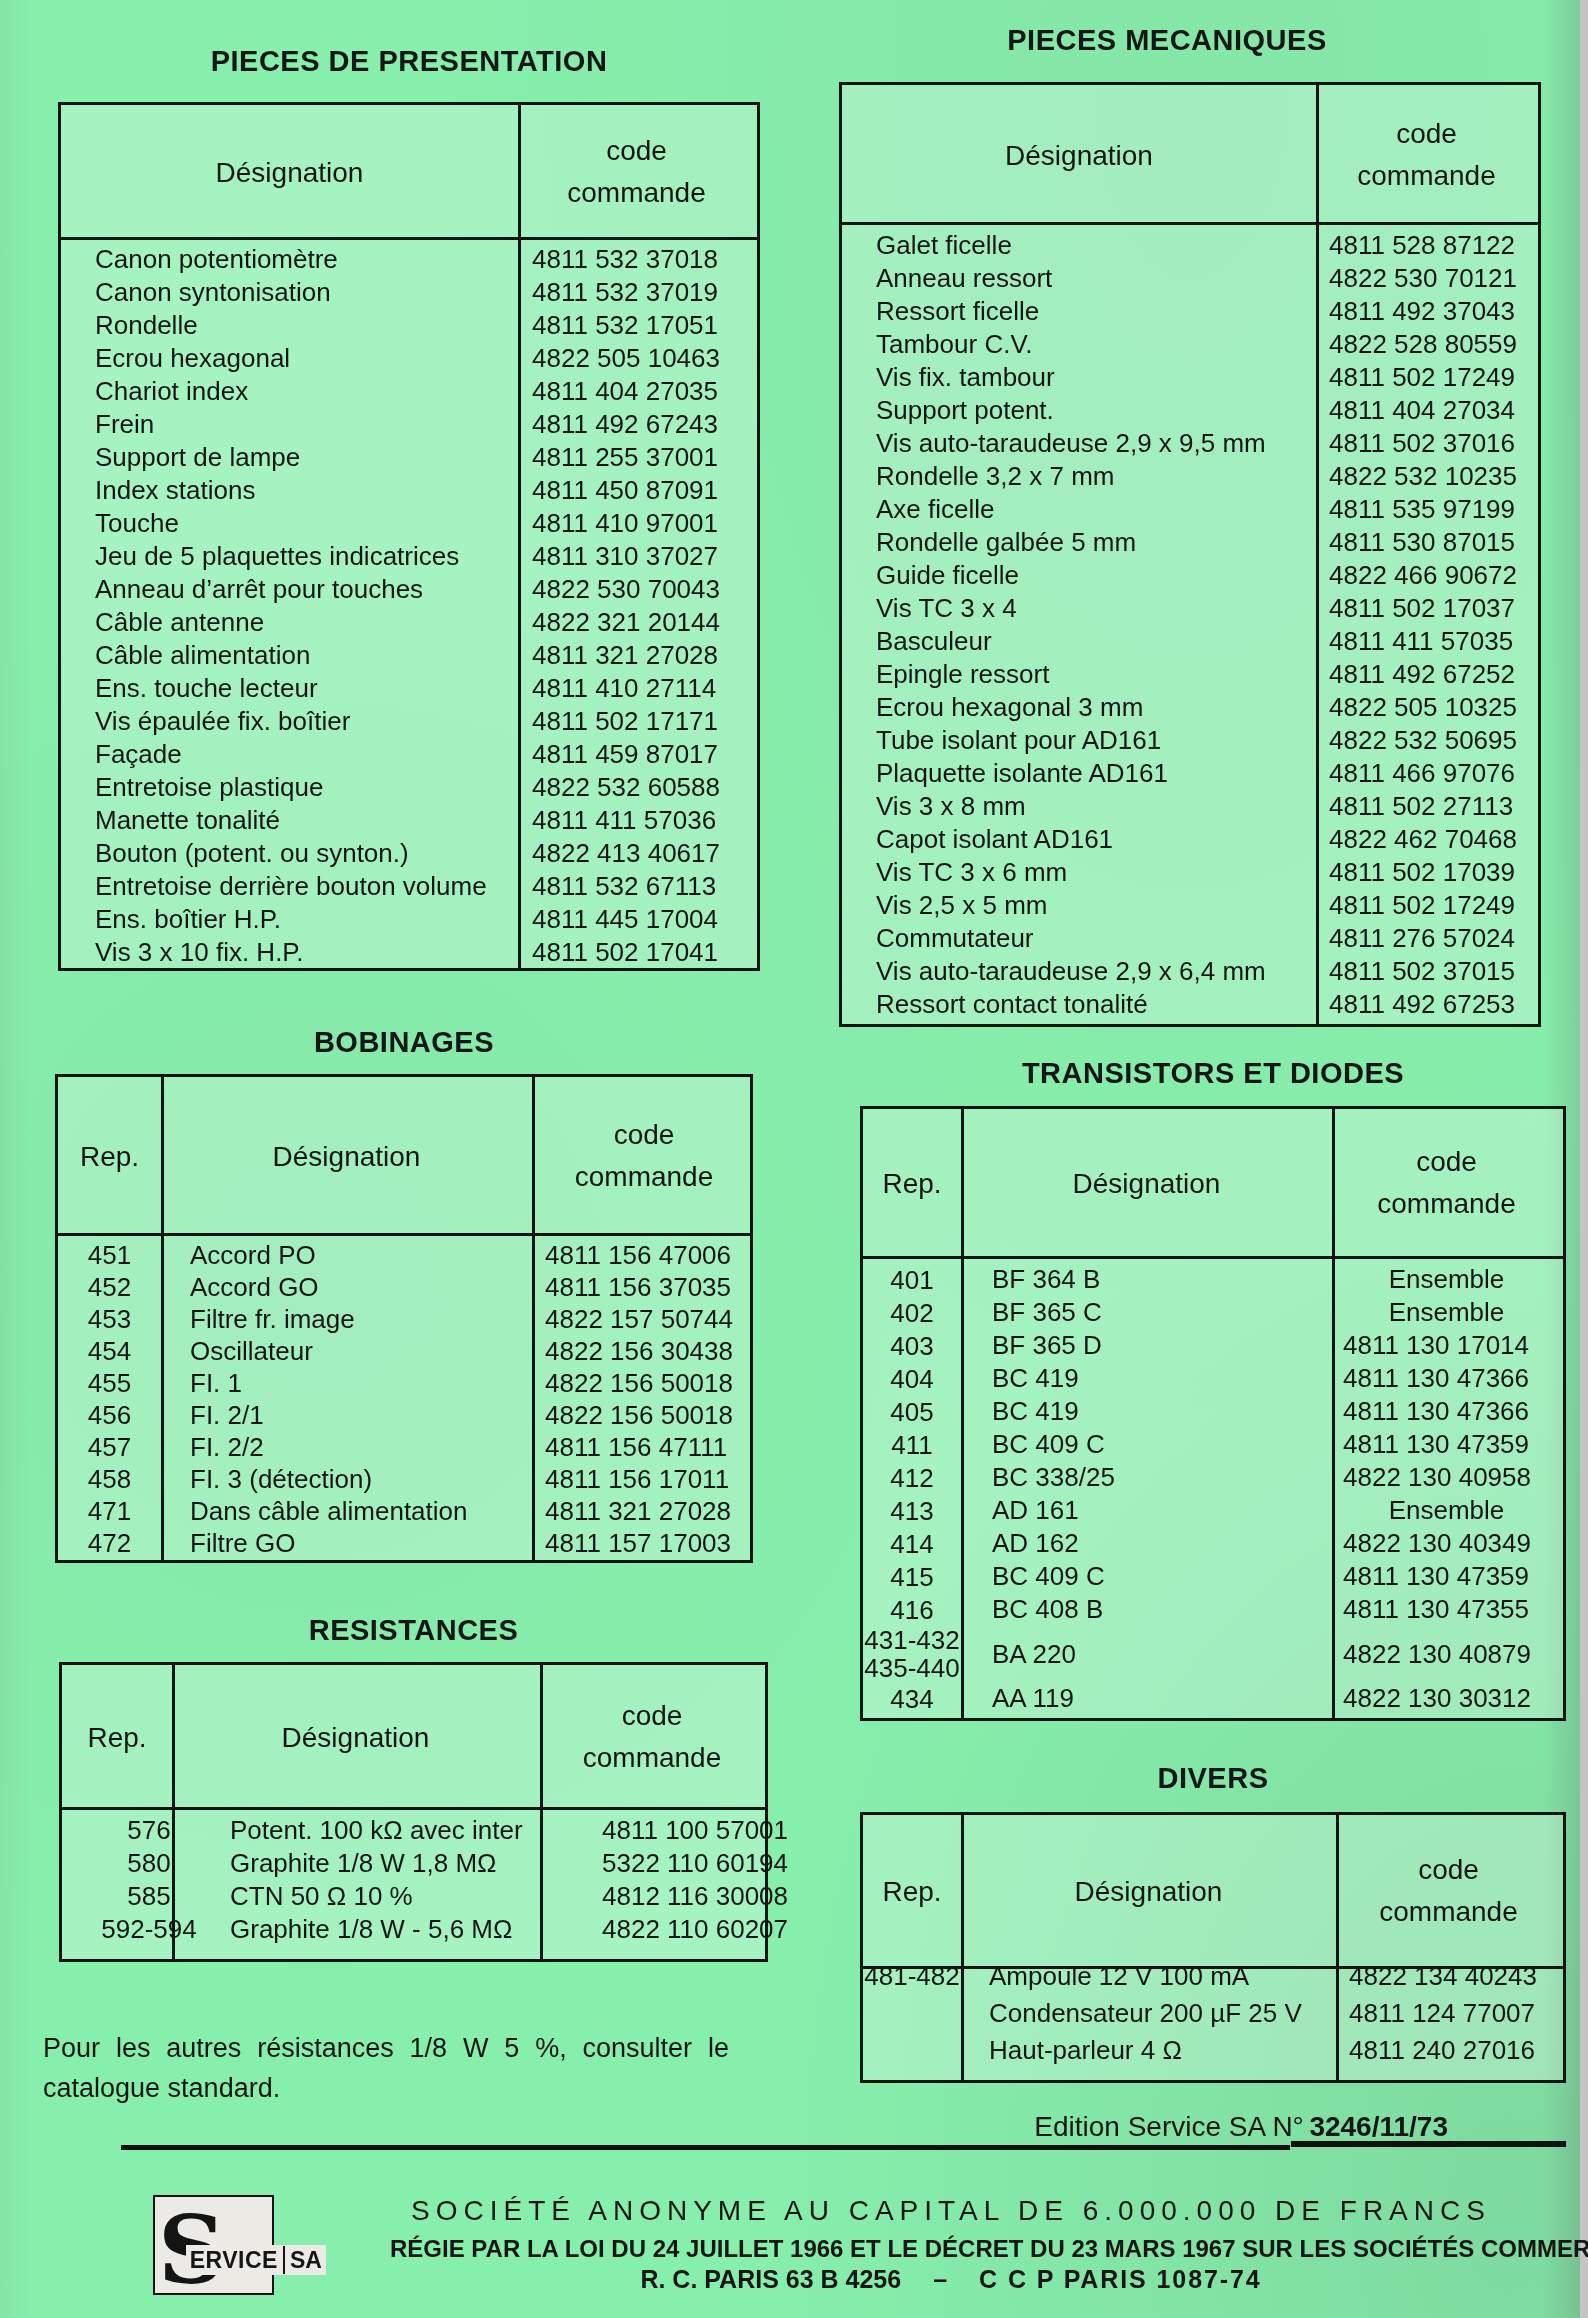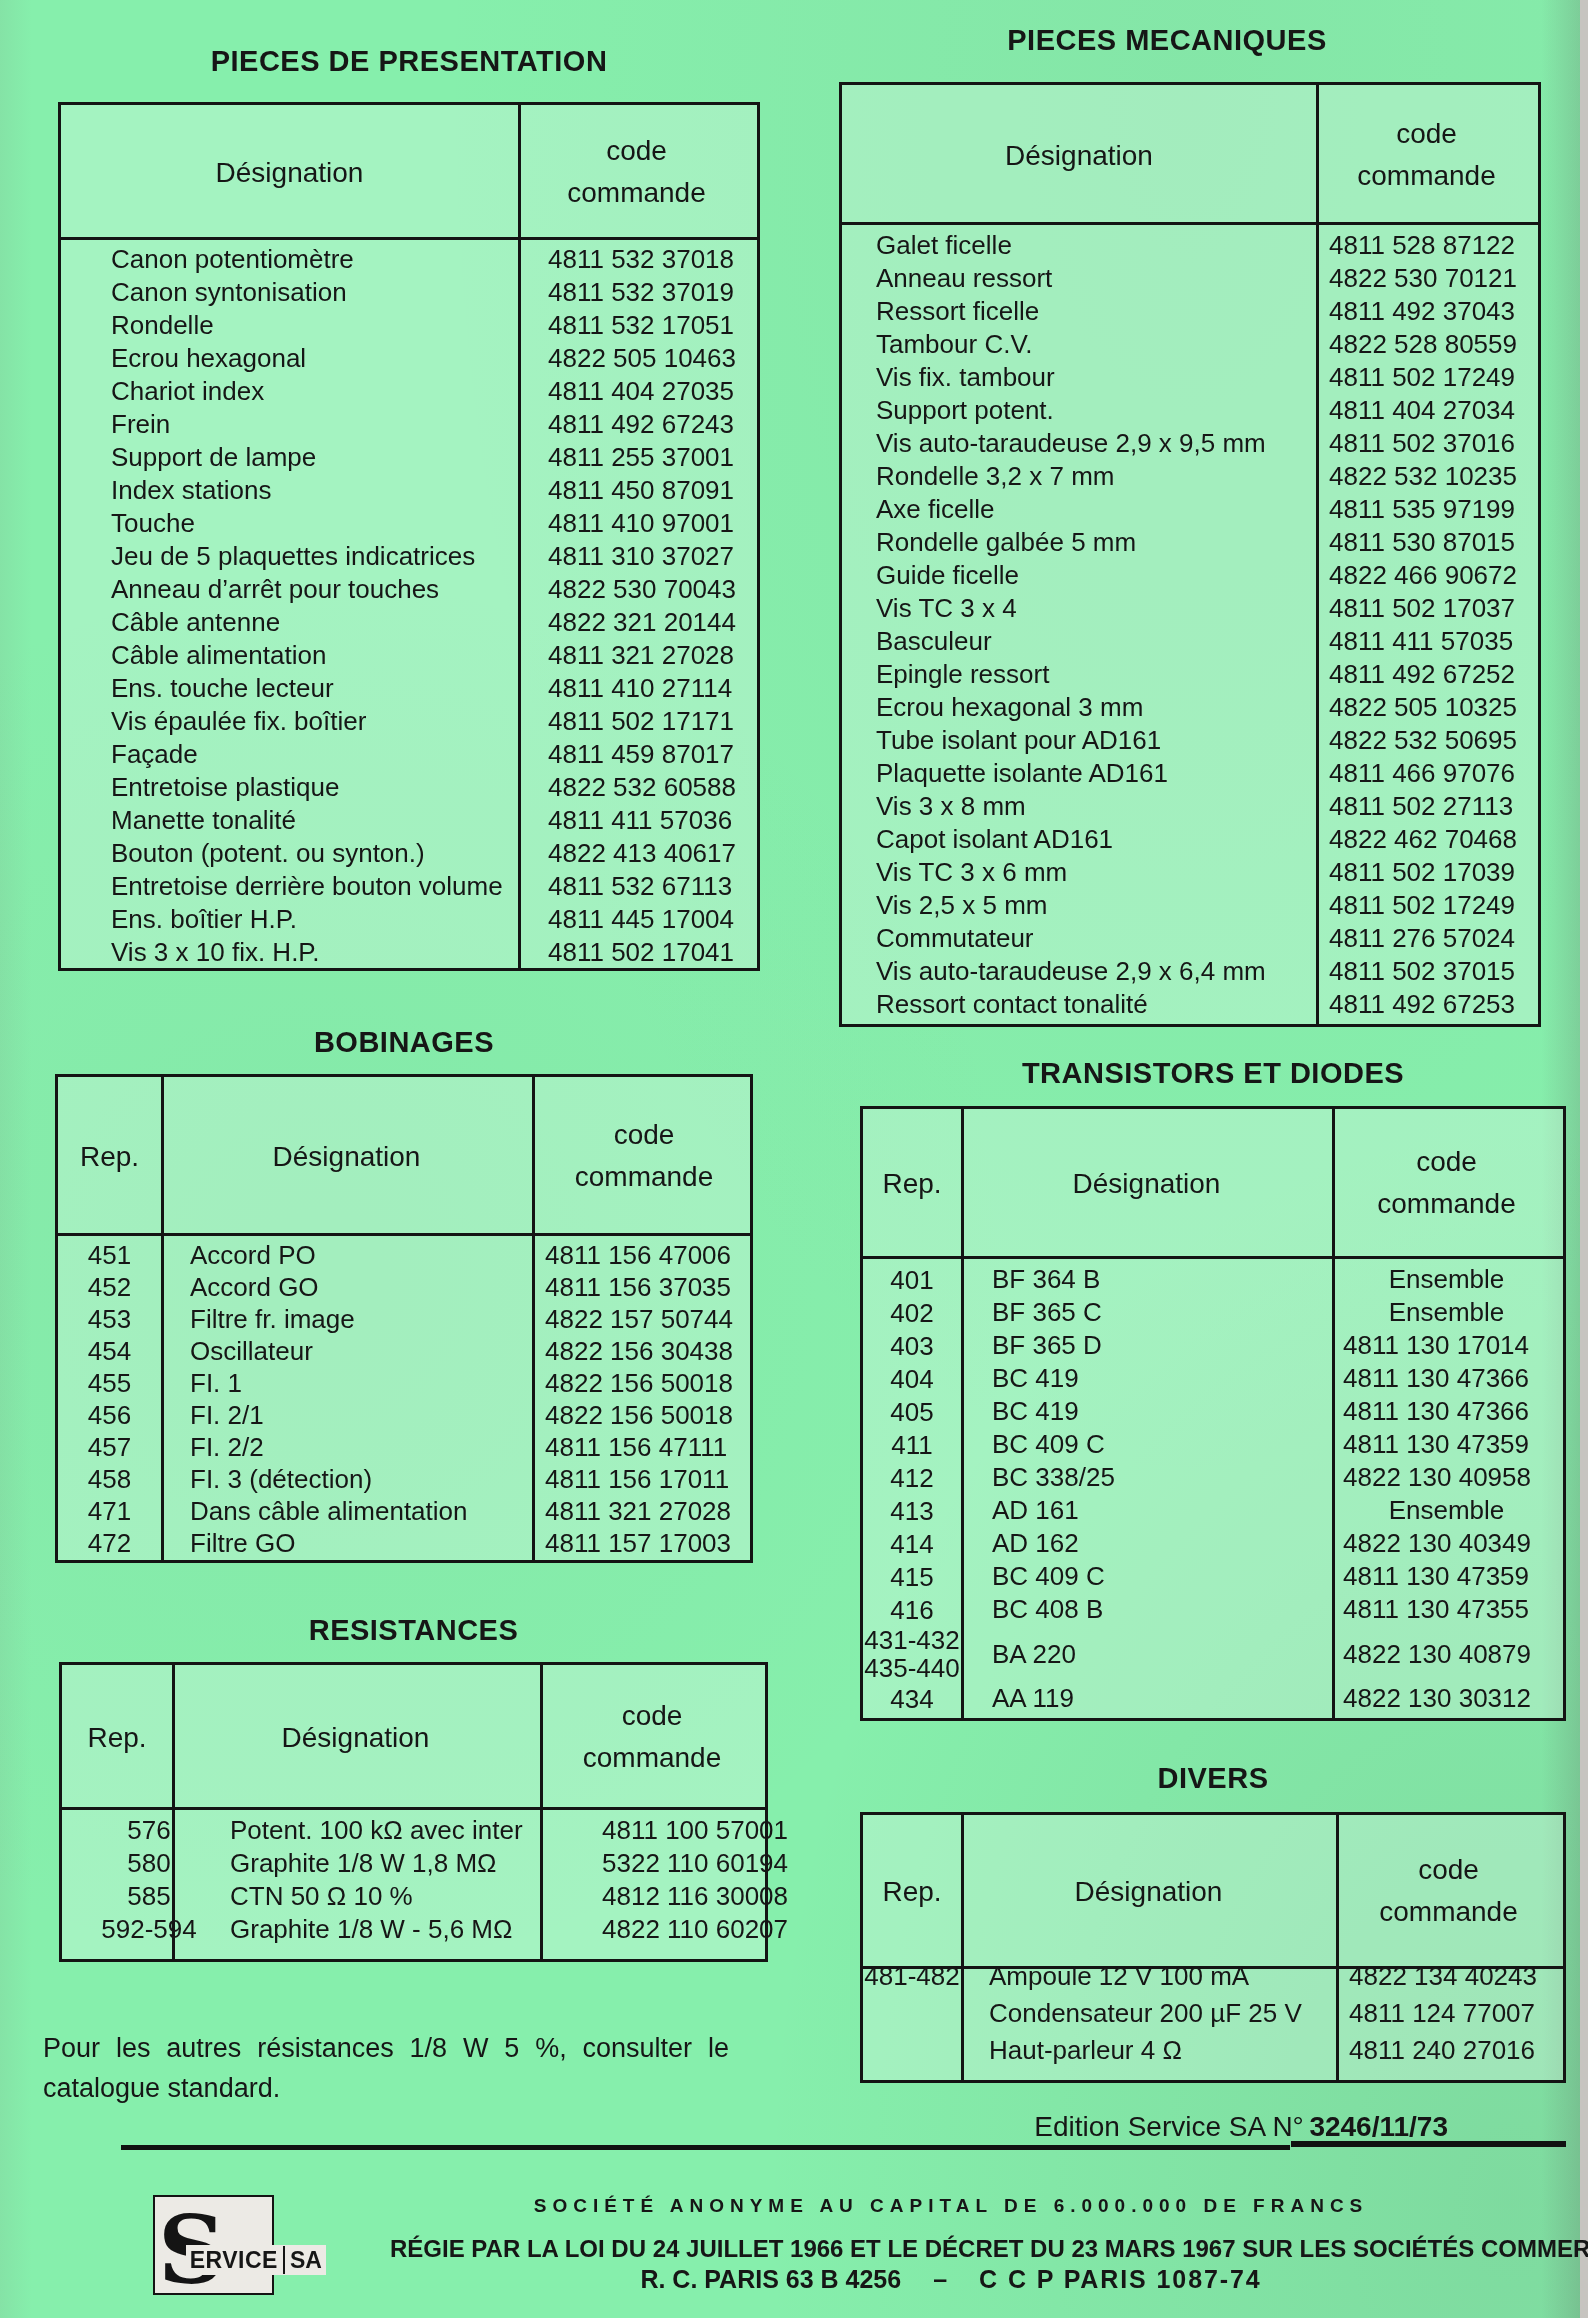--- a/index.html
+++ b/index.html
@@ -34,21 +34,21 @@
   .th{position:absolute;text-align:center;font-size:28px;font-weight:400;}
   .th-code span{display:block;line-height:42px;}
   .tbody{position:absolute;left:0;right:0;}
   .tr{display:flex;align-items:center;}
   .td{flex:none;box-sizing:border-box;white-space:pre-line;font-size:26px;font-weight:500;}
   .td-rep{text-align:center;}
   .td-ensemble{text-align:center !important;padding-left:0 !important;}
 
   
   .tbl-pres .tr{height:33px;}
-  .tbl-pres .td-des{width:457px;padding-left:34px;margin-left:16px;}
+  .tbl-pres .td-des{width:457px;padding-left:34px;}
   .tbl-pres .td-code{width:237px;padding-left:14px;}
   
   .tbl-mec .tr{height:33px;}
   .tbl-mec .td-des{width:474px;padding-left:34px;}
   .tbl-mec .td-code{width:221px;padding-left:13px;}
   
   .tbl-bob .tr{height:32px;}
   .tbl-bob .td-rep{width:103px;}
   .tbl-bob .td-des{width:371px;padding-left:29px;}
   .tbl-bob .td-code{width:216px;padding-left:13px;}
@@ -69,21 +69,21 @@
   .tbl-div .td-des{width:375px;padding-left:28px;}
   .tbl-div .td-code{width:225px;padding-left:13px;}
 
   .note-para{position:absolute;left:43px;top:2028px;width:686px;font-size:27px;line-height:40px;}
   .note-line1{text-align:justify;text-align-last:justify;}
   .edition-note{position:absolute;left:860px;width:588px;top:2111px;font-size:28px;text-align:right;white-space:nowrap;}
   .edition-note b{font-weight:700;margin-left:5.6px;}
   .rule-seg{position:absolute;background:#111;}
 
   .footer-text{position:absolute;left:390px;width:1122px;text-align:center;white-space:nowrap;}
-  .f-line1{top:2195px;font-size:19px;font-weight:700;letter-spacing:6px;}
+  .f-line1{top:2195px;font-size:28px;font-weight:400;letter-spacing:6px;}
   .f-line2{top:2235px;font-size:24px;font-weight:700;letter-spacing:0px;}
   .f-line3{top:2265px;font-size:25px;font-weight:700;}
   .f-line3 .sep{display:inline-block;margin:0 32px;}
   .f-line3 .ccp{letter-spacing:1.9px;}
 
   .logo-box{position:absolute;left:153px;top:2195px;width:121px;height:100px;border:2.8px solid #141414;box-sizing:border-box;background:#eceae5;}
   .logo-s{position:absolute;left:158px;top:2208px;font-family:"DejaVu Serif", serif;font-weight:700;font-size:93px;line-height:85px;color:#141414;}
   .logo-band{position:absolute;left:186px;top:2245px;height:30px;background:#eceae5;display:flex;align-items:center;padding:0 3.7px;z-index:2;}
   .logo-band .ervice{font-size:23px;font-weight:700;letter-spacing:0.5px;}
   .logo-band .bar{width:2.8px;height:28px;background:#141414;margin:0 4.6px;}

